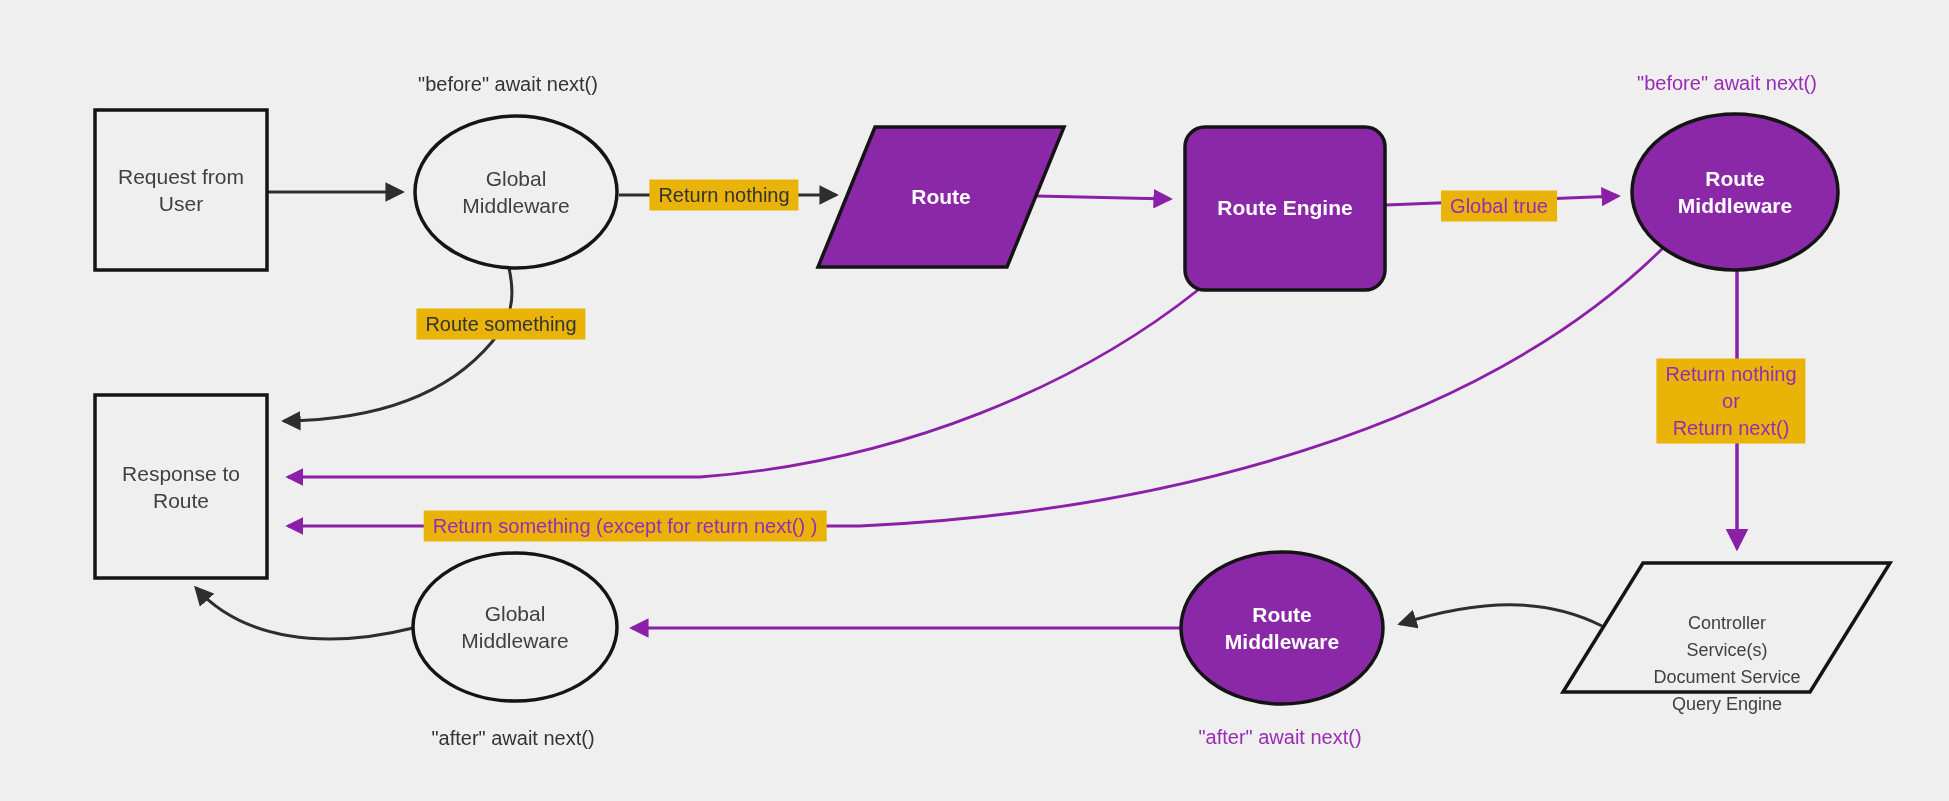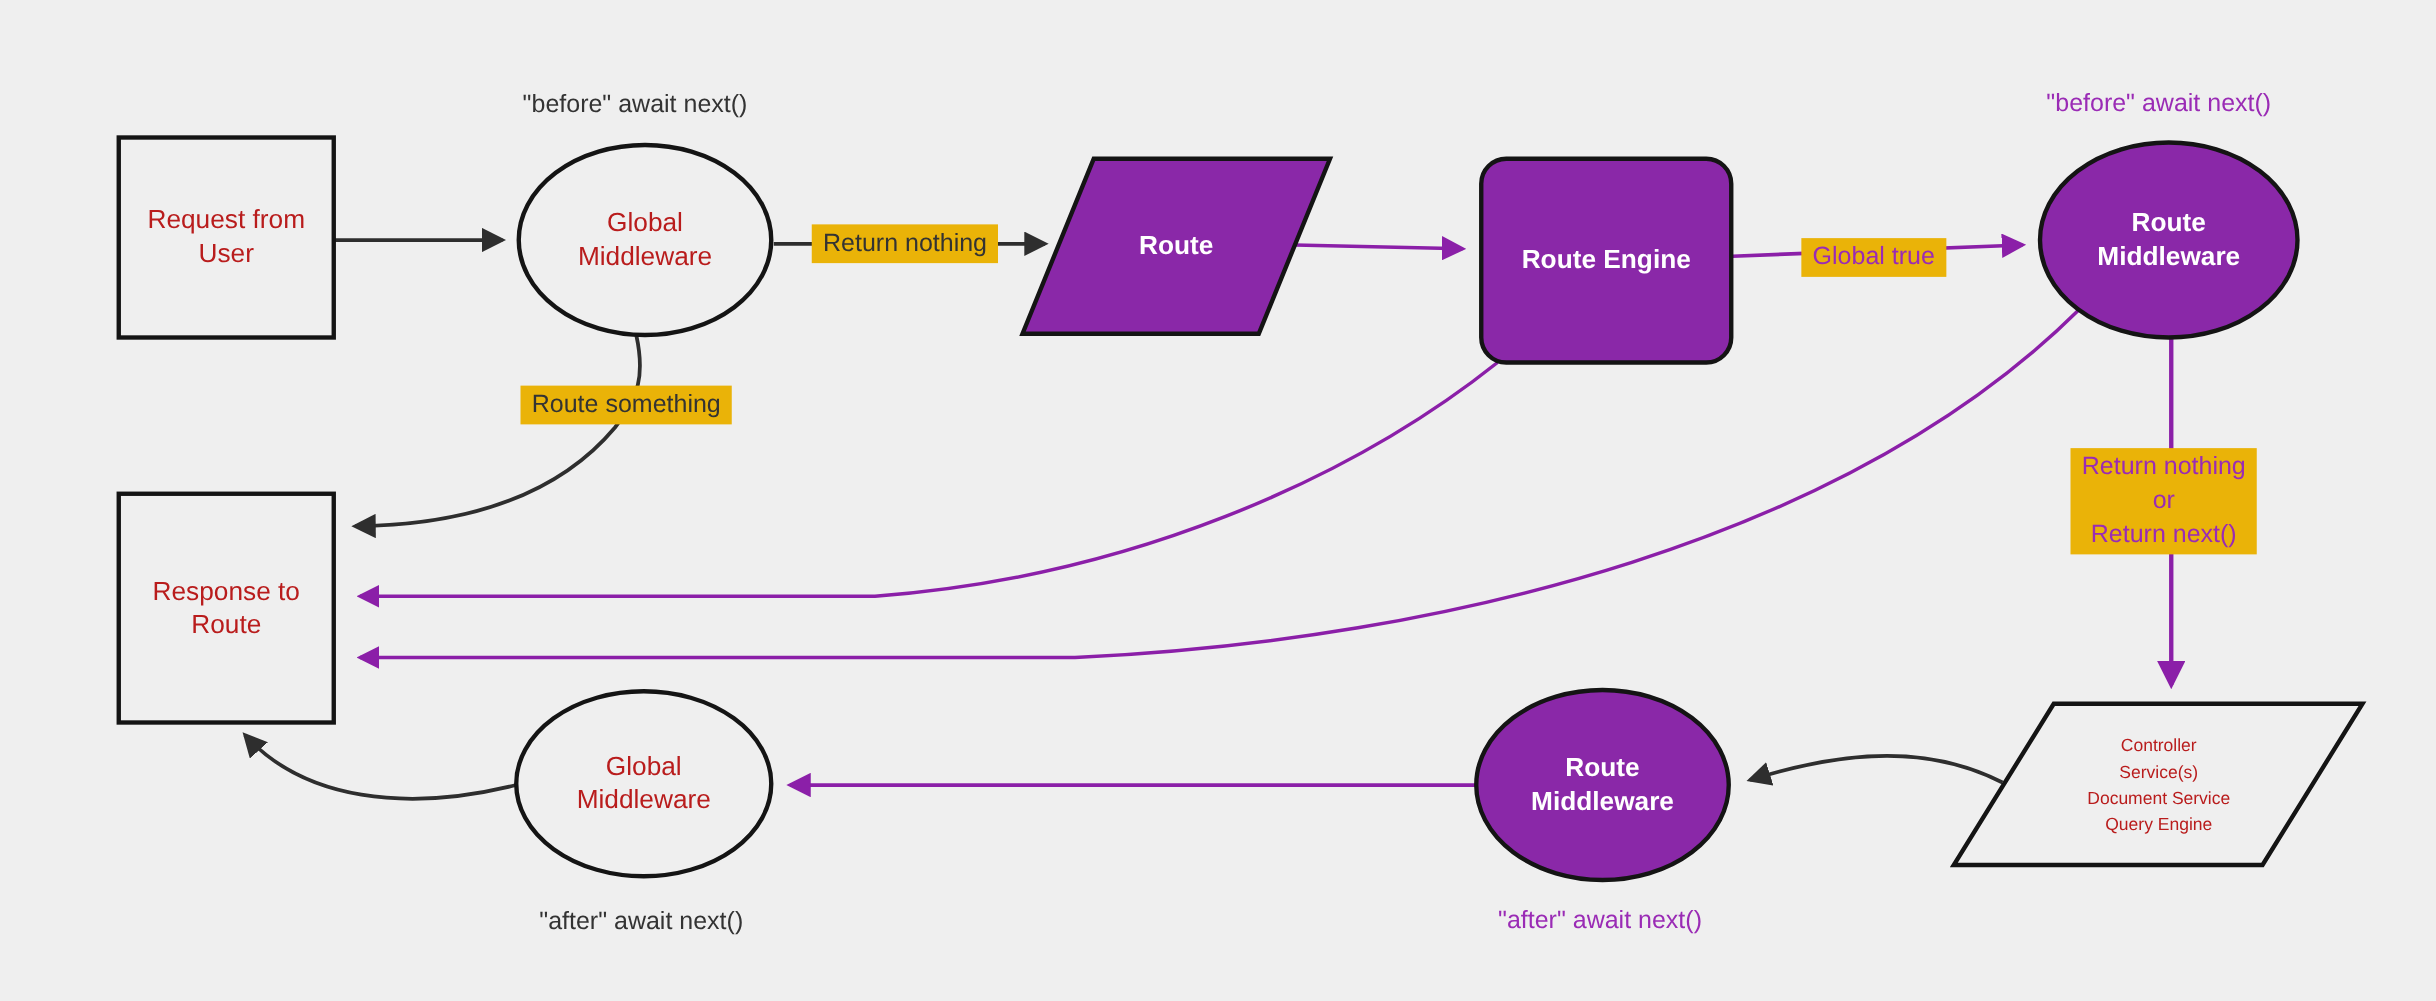--- a/index.html
+++ b/index.html
@@ -6,23 +6,23 @@
   body{background:#e4e4e4;font-family:"Liberation Sans",sans-serif;}
   .stage{
     position:relative;width:1949px;height:801px;background:#efefef;overflow:hidden;
   }
   .stage svg{position:absolute;left:0;top:0;width:100%;height:100%;}
   .lbl{
     position:absolute;transform:translate(-50%,-50%);
     white-space:pre-line;text-align:center;line-height:1.3;
     font-size:21px;color:#333333;pointer-events:none;
   }
-  .lbl.node-light{color:#b91c1c;}
+  .lbl.node-light{color:#404040;}
   .lbl.node-purple{color:#ffffff;font-weight:bold;}
-  .lbl.small{font-size:14px;line-height:1.5;}
+  .lbl.small{font-size:18px;line-height:1.5;margin-top:36px;}
   .lbl.edge{font-size:20px;background:#eab308;padding:2px 9px;line-height:1.35;}
   .lbl.edge.black{color:#333333;}
   .lbl.edge.purple{color:#9a2bb5;}
   .lbl.free{background:transparent;}
 </style>
 </head>
 <body>
 
 <div class="stage">
 
@@ -97,16 +97,17 @@
 Route</div>
 
   <div class="lbl edge black free" style="left:508px;top:84px">"before" await next()</div>
   <div class="lbl edge black" style="left:724px;top:195px">Return nothing</div>
   <div class="lbl edge purple free" style="left:1727px;top:83px">"before" await next()</div>
   <div class="lbl edge purple" style="left:1499px;top:206px">Global true</div>
   <div class="lbl edge purple" style="left:1731px;top:401px">Return nothing
 or
 Return next()</div>
   <div class="lbl edge black" style="left:501px;top:324px">Route something</div>
+  <div class="lbl edge purple" style="left:625px;top:526px">Return something (except for return next() )</div>
   <div class="lbl edge purple free" style="left:1280px;top:737px">"after" await next()</div>
   <div class="lbl edge black free" style="left:513px;top:738px">"after" await next()</div>
 
 </div>
 
 </body></html>

